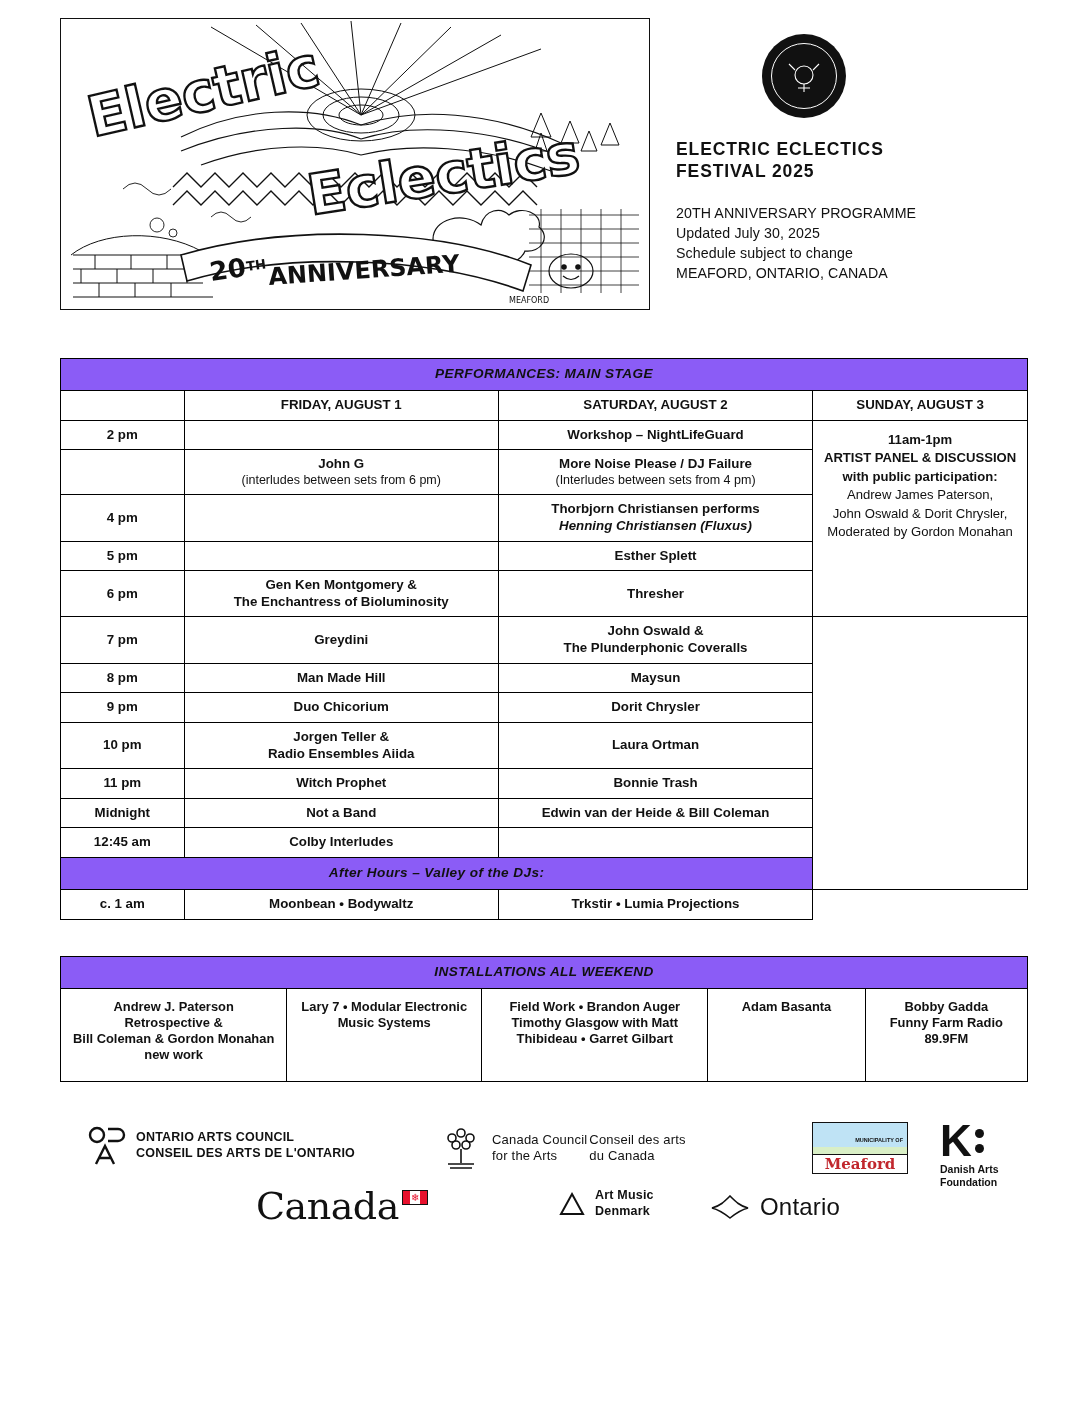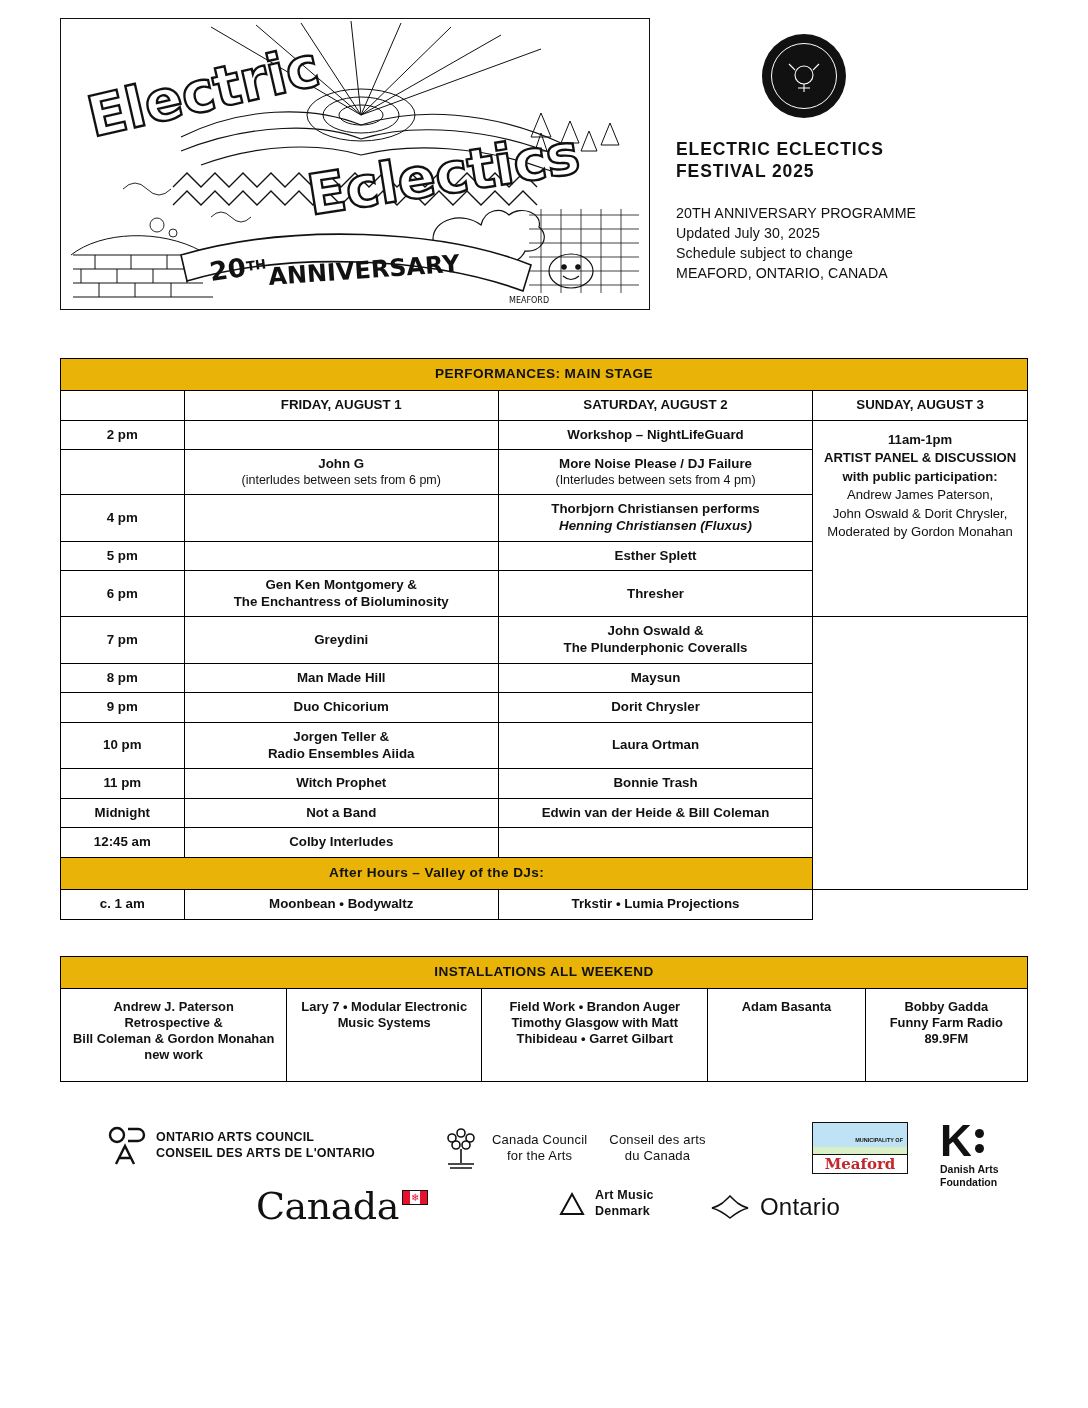--- a/index.html
+++ b/index.html
@@ -83,24 +83,25 @@
   td, th {
     border: 1px solid #000;
     font-size: 13.3px;
     font-weight: bold;
     text-align: center;
     vertical-align: middle;
     padding: 6px 4px;
     line-height: 1.25;
   }
   .band {
-    background: #eab308;
+    background: #8b5cf6;
     font-size: 13.6px;
     letter-spacing: .4px;
     padding: 7px 4px;
+    font-style: italic;
   }
   .main-table-wrap { margin-top: 48px; }
   .col-time  { width: 118px; }
   .col-fri   { width: 300px; }
   .col-sat   { width: 300px; }
   .col-sun   { width: 205px; }
 
   .sunday-cell {
     vertical-align: top;
     padding-top: 10px;
@@ -138,23 +139,23 @@
     display: flex;
     align-items: center;
     gap: 8px;
   }
   .fund-text {
     font-size: 12.5px;
     font-weight: bold;
     line-height: 1.25;
     letter-spacing: .2px;
   }
-  .oac { left: 44px; top: 4px; }
+  .oac { left: 24px; top: 4px; }
   .ccfa { left: 378px; top: 2px; }
-  .ccfa .cols { display: flex; gap: 22px; text-align: center; }
+  .ccfa .cols { display: flex; gap: 2px; }
   .ccfa .fund-text { font-weight: normal; font-size: 13px; }
   .meaford { left: 752px; top: 0px; }
   .kfound { left: 880px; top: 0px; }
   .canada { left: 196px; top: 62px; }
   .amd { left: 497px; top: 66px; }
   .ontario { left: 648px; top: 70px; }
 
   .canada-word {
     font-family: "DejaVu Serif", serif;
     font-size: 38px;

